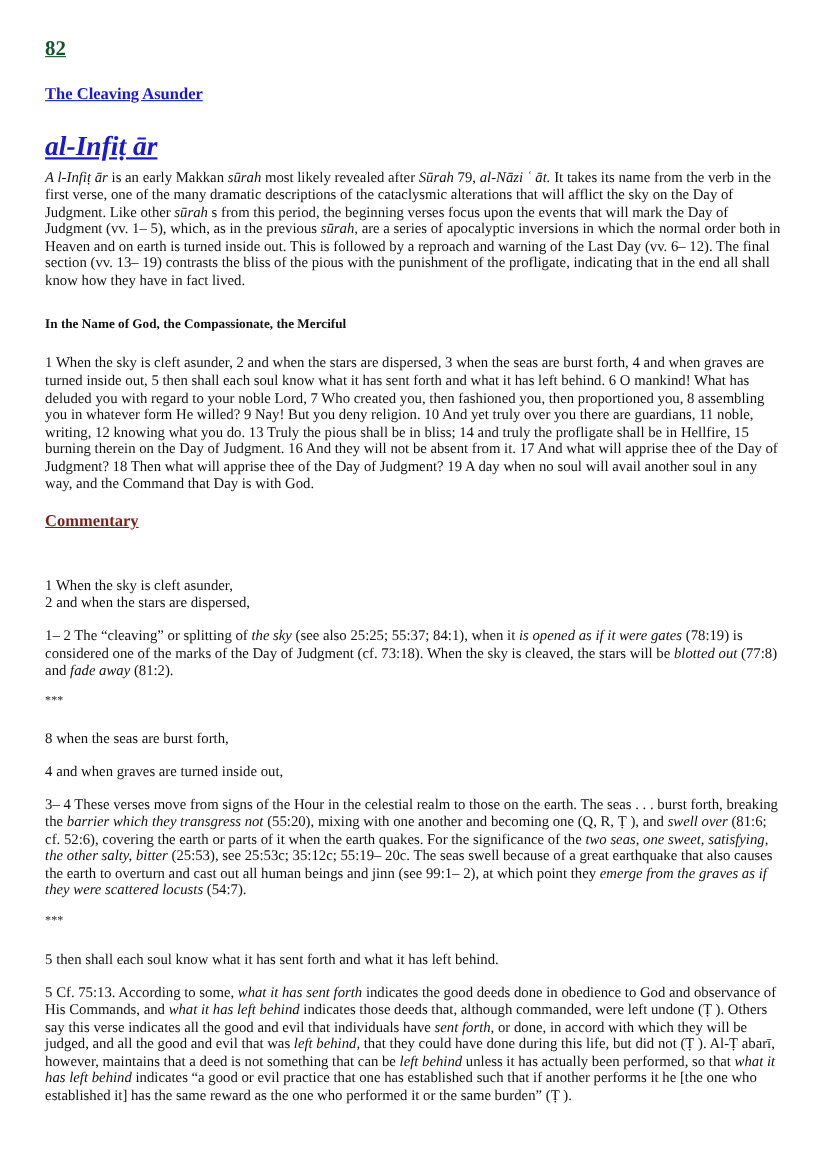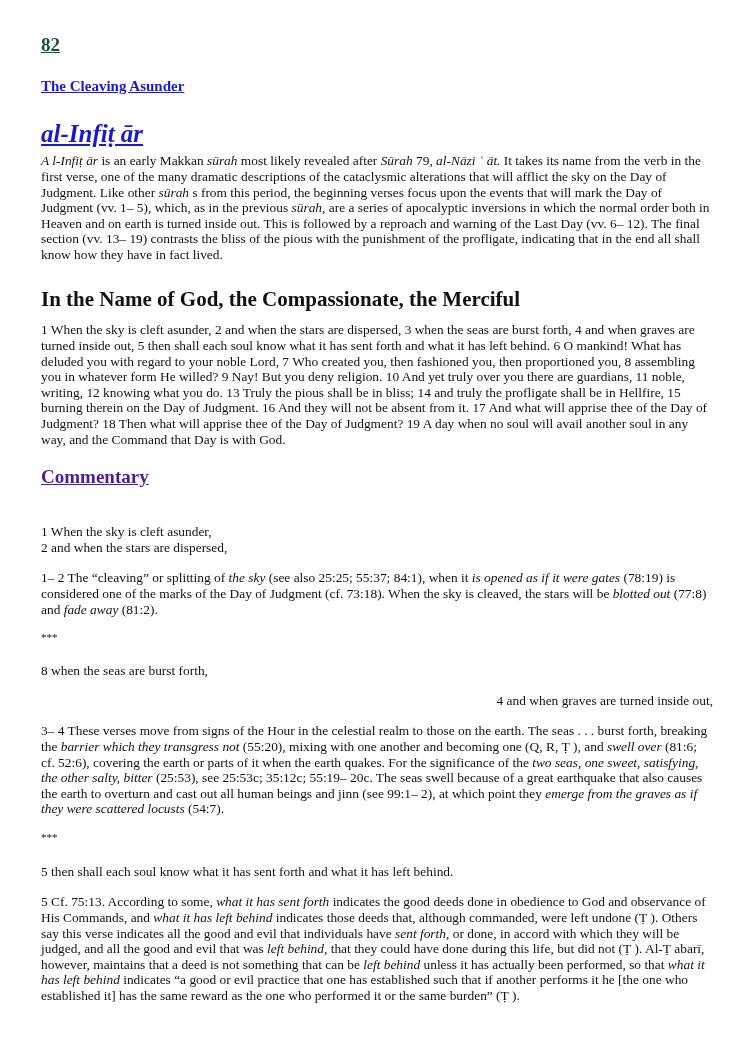--- a/index.html
+++ b/index.html
@@ -2,22 +2,22 @@
 <html><head>
 <meta charset="utf-8">
 <style>
   html, body { margin: 0; padding: 0; background: #ffffff; }
   body { width: 749px; height: 1061px; position: relative; overflow: hidden; font-family: "Liberation Serif", "DejaVu Serif", serif; color: #111; }
   .page { position: absolute; left: 41px; top: 0; width: 672px; }
   .h-num { position: absolute; top: 34px; left: 0; font-size: 19px; font-weight: bold; color: #14532d; text-decoration: underline; }
   .h-title { position: absolute; top: 78px; left: 0; font-size: 15px; font-weight: bold; color: #1a1acc; text-decoration: underline; }
   .h-arabic { position: absolute; top: 120px; left: 0; font-size: 25px; font-weight: bold; font-style: italic; color: #1a1acc; text-decoration: underline; }
   .para { position: absolute; left: 0; width: 672px; font-size: 13.4px; line-height: 15.6px; }
-  .basmala { position: absolute; left: 0; top: 287px; font-size: 21px; font-weight: bold; }
-  .h-comm { position: absolute; top: 466px; left: 0; font-size: 19px; font-weight: bold; color: #4c1d95; text-decoration: underline; text-align: center; }
+  .basmala { position: absolute; left: 0; top: 287px; font-size: 12px; font-weight: bold; }
+  .h-comm { position: absolute; top: 466px; left: 0; font-size: 15px; font-weight: bold; color: #7f1d1d; text-decoration: underline; text-align: center; }
   .stars { font-size: 11px; }
   i { font-style: italic; }
 </style>
 </head>
 <body>
 
 <div class="page">
   <a class="h-num">82</a>
   <a class="h-title">The Cleaving Asunder</a>
   <a class="h-arabic">al-Infiṭ ār</a>
@@ -28,18 +28,18 @@
 
   <p class="para" style="top:309px;">1 When the sky is cleft asunder, 2 and when the stars are dispersed, 3 when the seas are burst forth, 4 and when graves are turned inside out, 5 then shall each soul know what it has sent forth and what it has left behind. 6 O mankind! What has deluded you with regard to your noble Lord, 7 Who created you, then fashioned you, then proportioned you, 8 assembling you in whatever form He willed? 9 Nay! But you deny religion. 10 And yet truly over you there are guardians, 11 noble, writing, 12 knowing what you do. 13 Truly the pious shall be in bliss; 14 and truly the profligate shall be in Hellfire, 15 burning therein on the Day of Judgment. 16 And they will not be absent from it. 17 And what will apprise thee of the Day of Judgment? 18 Then what will apprise thee of the Day of Judgment? 19 A day when no soul will avail another soul in any way, and the Command that Day is with God.</p>
 
   <a class="h-comm">Commentary</a>
 
   <p class="para" style="top:497px;margin-top:27px;">1 When the sky is cleft asunder,</p>
   <p class="para" style="top:527px;">2 and when the stars are dispersed,</p>
   <p class="para" style="top:557px;"><span>1– 2    The “cleaving” or splitting of </span><i>the sky</i><span> (see also 25:25; 55:37; 84:1), when it </span><i>is opened as if it were gates</i><span> (78:19) is considered one of the marks of the Day of Judgment (cf. 73:18). When the sky is cleaved, the stars will be </span><i>blotted out</i><span> (77:8) and </span><i>fade away</i><span> (81:2).</span></p>
   <p class="para stars" style="top:619px;">***</p>
   <p class="para" style="top:650px;">8 when the seas are burst forth,</p>
-  <p class="para" style="top:680px;text-align:right;">4 and when graves are turned inside out,</p>
+  <p class="para" style="top:680px;">4 and when graves are turned inside out,</p>
   <p class="para" style="top:710px;"><span>3– 4    These verses move from signs of the Hour in the celestial realm to those on the earth. The seas . . . burst forth, breaking the </span><i>barrier which they transgress not</i><span> (55:20), mixing with one another and becoming one (Q, R, Ṭ ), and </span><i>swell over</i><span> (81:6; cf. 52:6), covering the earth or parts of it when the earth quakes. For the significance of the </span><i>two seas, one sweet, satisfying, the other salty, bitter</i><span> (25:53), see 25:53c; 35:12c; 55:19– 20c. The seas swell because of a great earthquake that also causes the earth to overturn and cast out all human beings and jinn (see 99:1– 2), at which point they </span><i>emerge from the graves as if they were scattered locusts</i><span> (54:7).</span></p>
   <p class="para stars" style="top:819px;">***</p>
   <p class="para" style="top:851px;">5 then shall each soul know what it has sent forth and what it has left behind.</p>
   <p class="para" style="top:881px;"><span>5    Cf. 75:13. According to some, </span><i>what it has sent forth</i><span> indicates the good deeds done in obedience to God and observance of His Commands, and </span><i>what it has left behind</i><span> indicates those deeds that, although commanded, were left undone (Ṭ ). Others say this verse indicates all the good and evil that individuals have </span><i>sent forth,</i><span> or done, in accord with which they will be judged, and all the good and evil that was </span><i>left behind,</i><span> that they could have done during this life, but did not (Ṭ ). Al-Ṭ abarī, however, maintains that a deed is not something that can be </span><i>left behind</i><span> unless it has actually been performed, so that </span><i>what it has left behind</i><span> indicates “a good or evil practice that one has established such that if another performs it he [the one who established it] has the same reward as the one who performed it or the same burden” (Ṭ ).</span></p>
 </div>
 
 </body></html>

